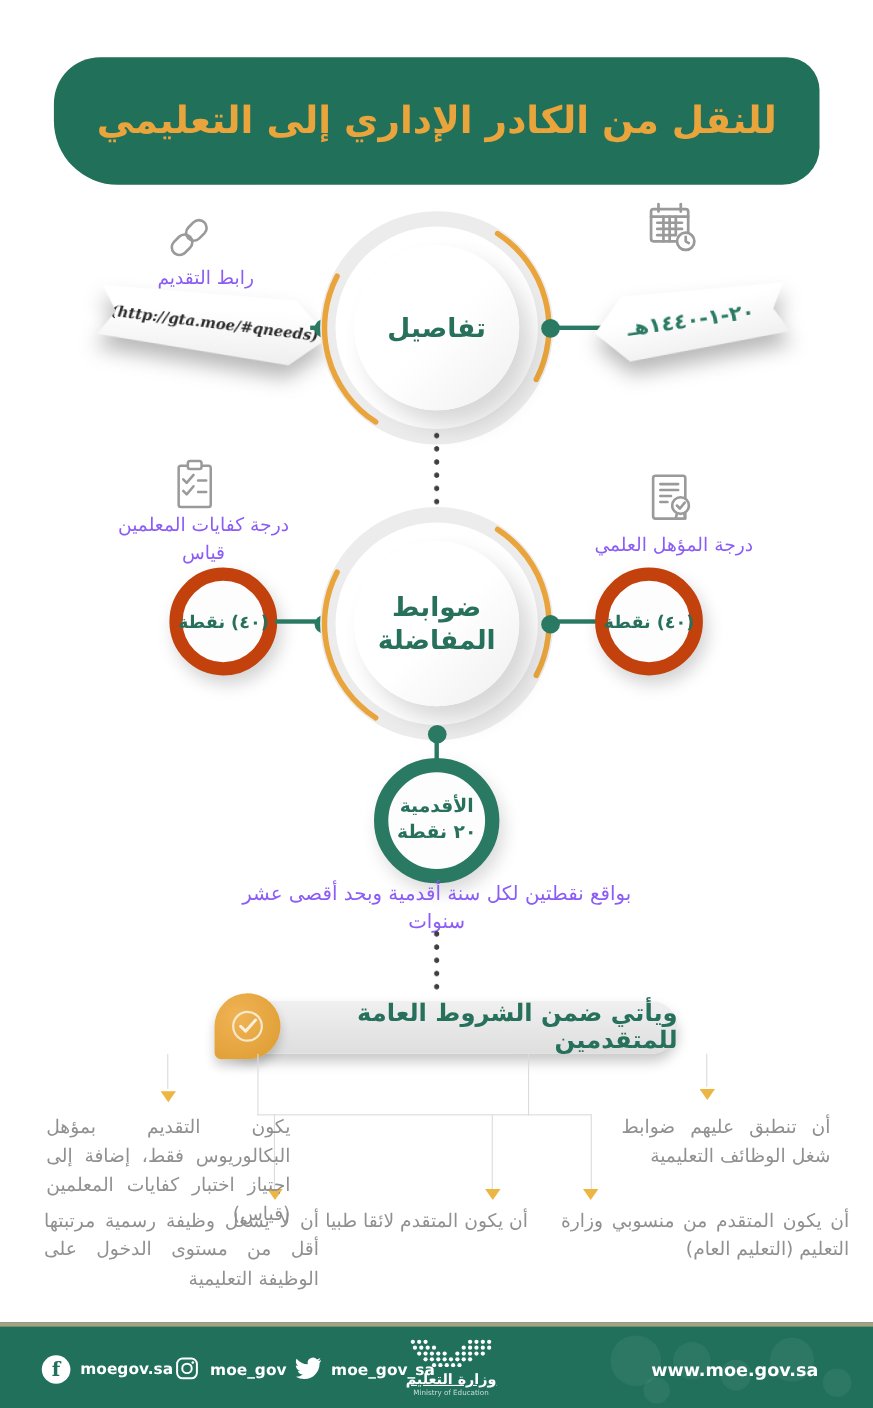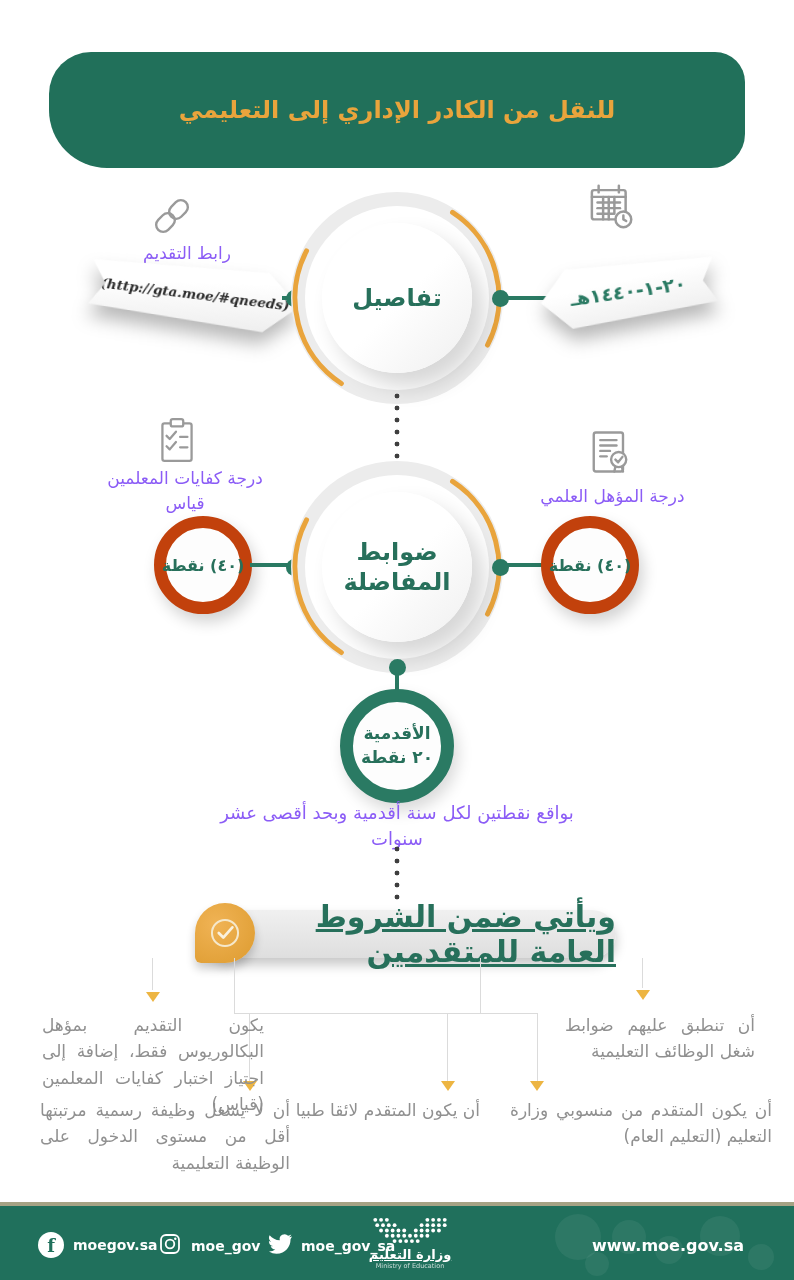--- a/index.html
+++ b/index.html
@@ -3,21 +3,21 @@
 <meta charset="utf-8">
 <style>
   * { margin:0; padding:0; box-sizing:border-box; }
   body { background:#ffffff; font-family:"DejaVu Sans", sans-serif; }
   .page { position:relative; width:794px; height:1280px; margin:0 auto; background:#fff; overflow:hidden; }
   .abs { position:absolute; }
 
   
   .header { left:49px; top:52px; width:696px; height:116px; background:#21705A;
     border-radius:42px 30px 34px 58px; display:flex; align-items:center; justify-content:center;
-    color:#E9A43C; font-size:24px; font-weight:bold; direction:rtl; text-align:center; }
+    color:#E9A43C; font-size:34px; font-weight:bold; direction:rtl; text-align:center; }
 
   
   .big-circle { width:212px; height:212px; }
   .bc-ring  { position:absolute; inset:0; border-radius:50%; background:#ECECEC; }
   .bc-white { position:absolute; inset:14px; border-radius:50%; background:#ffffff; }
   .bc-inner { position:absolute; inset:31px; border-radius:50%;
     background:linear-gradient(135deg,#ffffff 52%,#efefef 100%);
     box-shadow:12px 14px 22px rgba(0,0,0,0.16);
     display:flex; flex-direction:column; align-items:center; justify-content:center;
     color:#27705B; font-weight:bold; font-size:24px; line-height:1.25; direction:rtl; text-align:center; }
@@ -49,21 +49,21 @@
     color:#27705B; font-weight:bold; font-size:16px; direction:rtl; white-space:nowrap; }
 
   .seniority { width:114px; height:114px; border-radius:50%; border:13px solid #2A7A63; background:#FDFDFD;
     box-shadow:4px 8px 15px rgba(0,0,0,0.15); display:flex; flex-direction:column; align-items:center;
     justify-content:center; color:#27705B; font-weight:bold; font-size:17px; line-height:1.4; direction:rtl; }
 
   
   .cond-banner { left:204px; top:910px; width:412px; height:48px;
     background:linear-gradient(180deg,#F0F0F0,#DEDEDE); border-radius:26px;
     box-shadow:0 7px 12px rgba(0,0,0,0.22); display:flex; align-items:center; justify-content:flex-start;
-    padding-left:52px; color:#27705B; font-weight:bold; font-size:30px; direction:rtl;text-decoration:underline; }
+    padding-left:52px; color:#27705B; font-weight:bold; font-size:22px; direction:rtl; }
   .check-bubble { left:195px; top:903px; width:60px; height:60px;
     background:radial-gradient(circle at 35% 35%, #F0B355, #DD9B2F);
     border-radius:50% 50% 50% 6px; box-shadow:0 6px 10px rgba(0,0,0,0.2);
     display:flex; align-items:center; justify-content:center; }
 
   .cline { background:#DBDBDB; }
   .arrow-down { width:0; height:0; border-left:7px solid transparent; border-right:7px solid transparent;
     border-top:10px solid #EDB542; }
   .cond { color:#909090; font-size:17px; line-height:1.55; direction:rtl; text-align:justify; }
   .cond.center1 { text-align:right; white-space:nowrap; }

